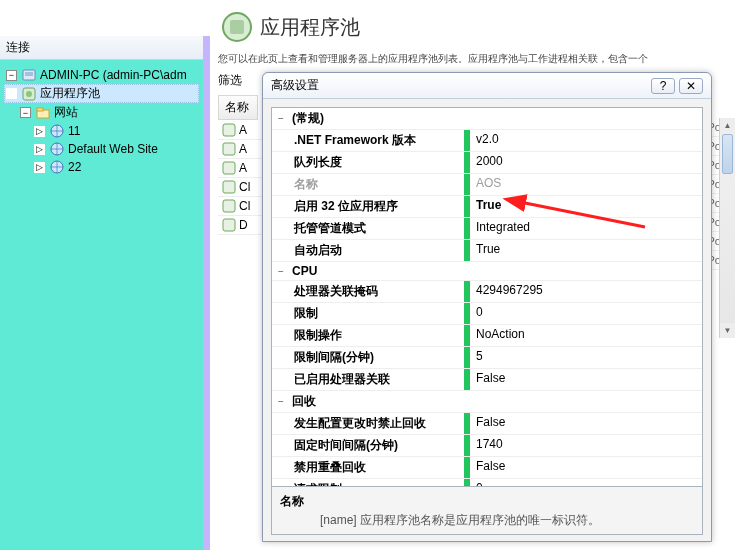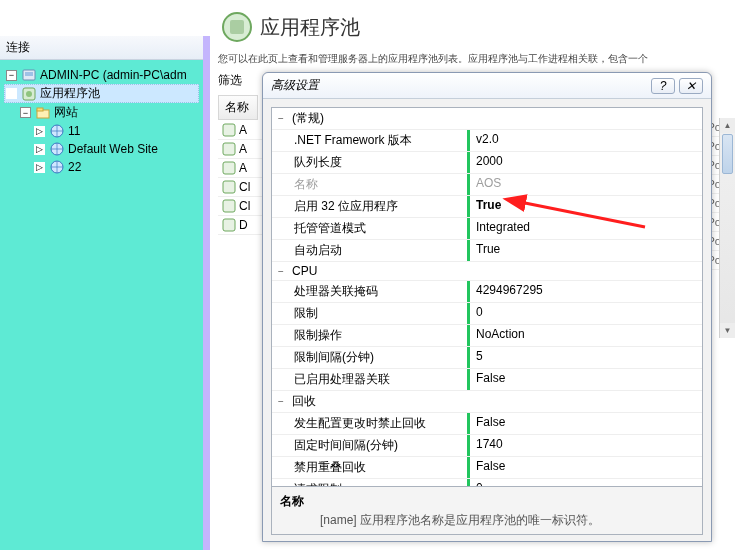--- a/index.html
+++ b/index.html
@@ -26,29 +26,29 @@
   .desc { font-size: 10px; color: #444; margin-bottom: 6px; white-space: nowrap; }
   .filter-row { display: flex; align-items: center; gap: 4px; }
   .filter-lbl { padding-right: 2px; font-family: Liberation Serif, serif; }
   .grid-header { margin-top: 6px; border: 1px solid #d7d7d7; background: linear-gradient(#fcfcfc,#ececec); padding: 3px 6px; width: 40px; }
   .grid-rows { margin-top: 1px; width: 44px; overflow: hidden; }
   .grid-row { display: flex; align-items: center; padding: 2px 4px; border-bottom: 1px solid #eee; }
   .grid-row .ico { width: 14px; height: 14px; }
   
   
   .dialog { position: absolute; left: 262px; top: 72px; width: 450px; height: 470px; background: #f2f2f2; border: 1px solid #8a9ab3; box-shadow: 0 0 6px rgba(0,0,0,.25); border-radius: 6px 6px 0 0; }
-  .dlg-title { display: flex; align-items: center; background: linear-gradient(#ffffff, #eef3fa); border-bottom: 1px solid #c5cfda; border-radius: 6px 6px 0 0; padding: 4px 8px; height: 26px; font-style: italic; }
+  .dlg-title { display: flex; align-items: center; background: linear-gradient(#ffffff, #eef3fa); border-bottom: 1px solid #c5cfda; border-radius: 6px 6px 0 0; padding: 4px 8px; height: 26px; }
   .dlg-title-text { flex: 1; }
   .dlg-btn { width: 24px; height: 16px; border: 1px solid #9aaac2; border-radius: 3px; background: linear-gradient(#fff,#e9eef6); display: inline-flex; align-items: center; justify-content: center; margin-left: 4px; cursor: pointer; }
   .dlg-body { padding: 8px; }
   .prop-grid { border: 1px solid #aab2bd; background: #fff; height: 380px; overflow: auto; }
   .pg-row { display: flex; align-items: stretch; border-bottom: 1px solid #eee; min-height: 18px; }
   .pg-gutter { width: 18px; text-align: center; cursor: pointer; font-size: 10px; color: #555; display: flex; align-items: center; justify-content: center; }
-  .pg-name { width: 180px; padding: 2px 4px; border-right: 3px solid #22c55e; }
-  .pg-cat .pg-name { font-weight: normal; width: auto; border: none; padding-left: 2px; }
+  .pg-name { width: 180px; padding: 2px 4px; border-right: 6px solid #22c55e; font-weight: bold; }
+  .pg-cat .pg-name { font-weight: bold; width: auto; border: none; padding-left: 2px; }
   .pg-val { flex: 1; padding: 2px 6px; color: #000; }
   .pg-name.disabled { color: #9e9e9e; }
   .pg-val.disabled { color: #9e9e9e; }
   .bold { font-weight: bold; }
   .desc-pane { border: 1px solid #aab2bd; border-top: none; background: #f4f4f4; padding: 6px 8px; height: 48px; }
   .desc-pane .t { font-weight: bold; margin-bottom: 2px; }
   .desc-pane .d { color: #555; padding-left: 40px; }
   
   
   .right-thin { position: absolute; right: 6px; top: 118px; width: 38px; }

